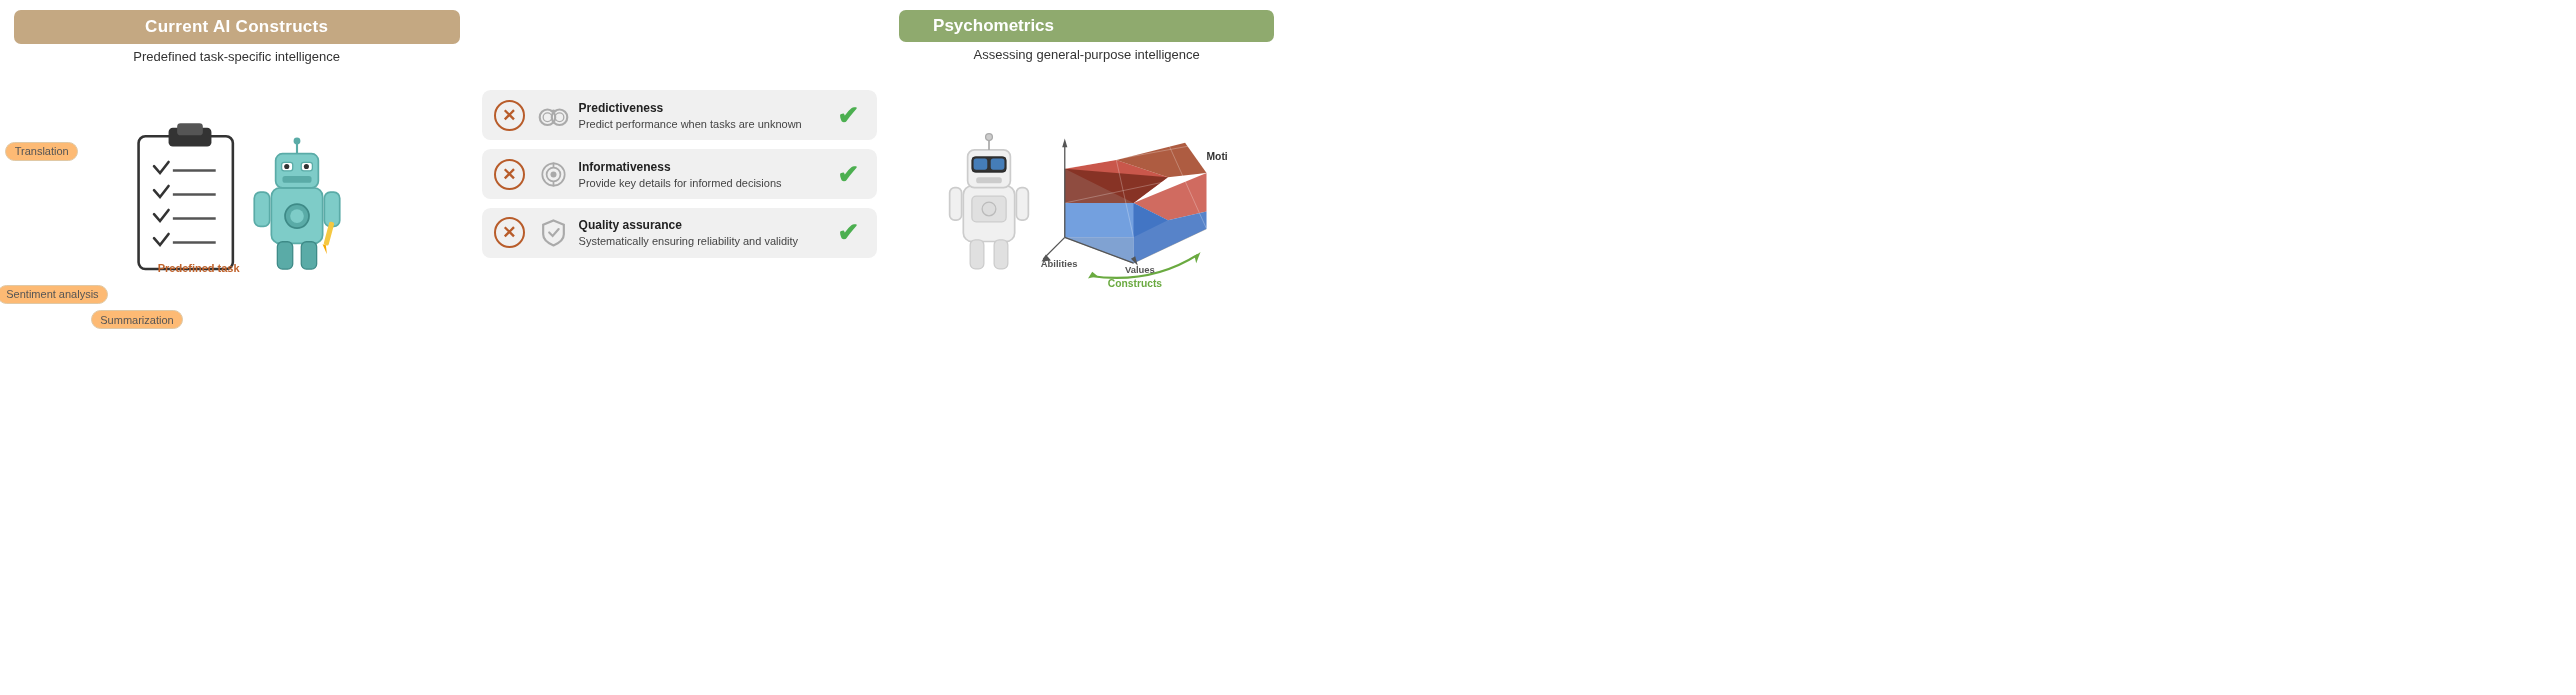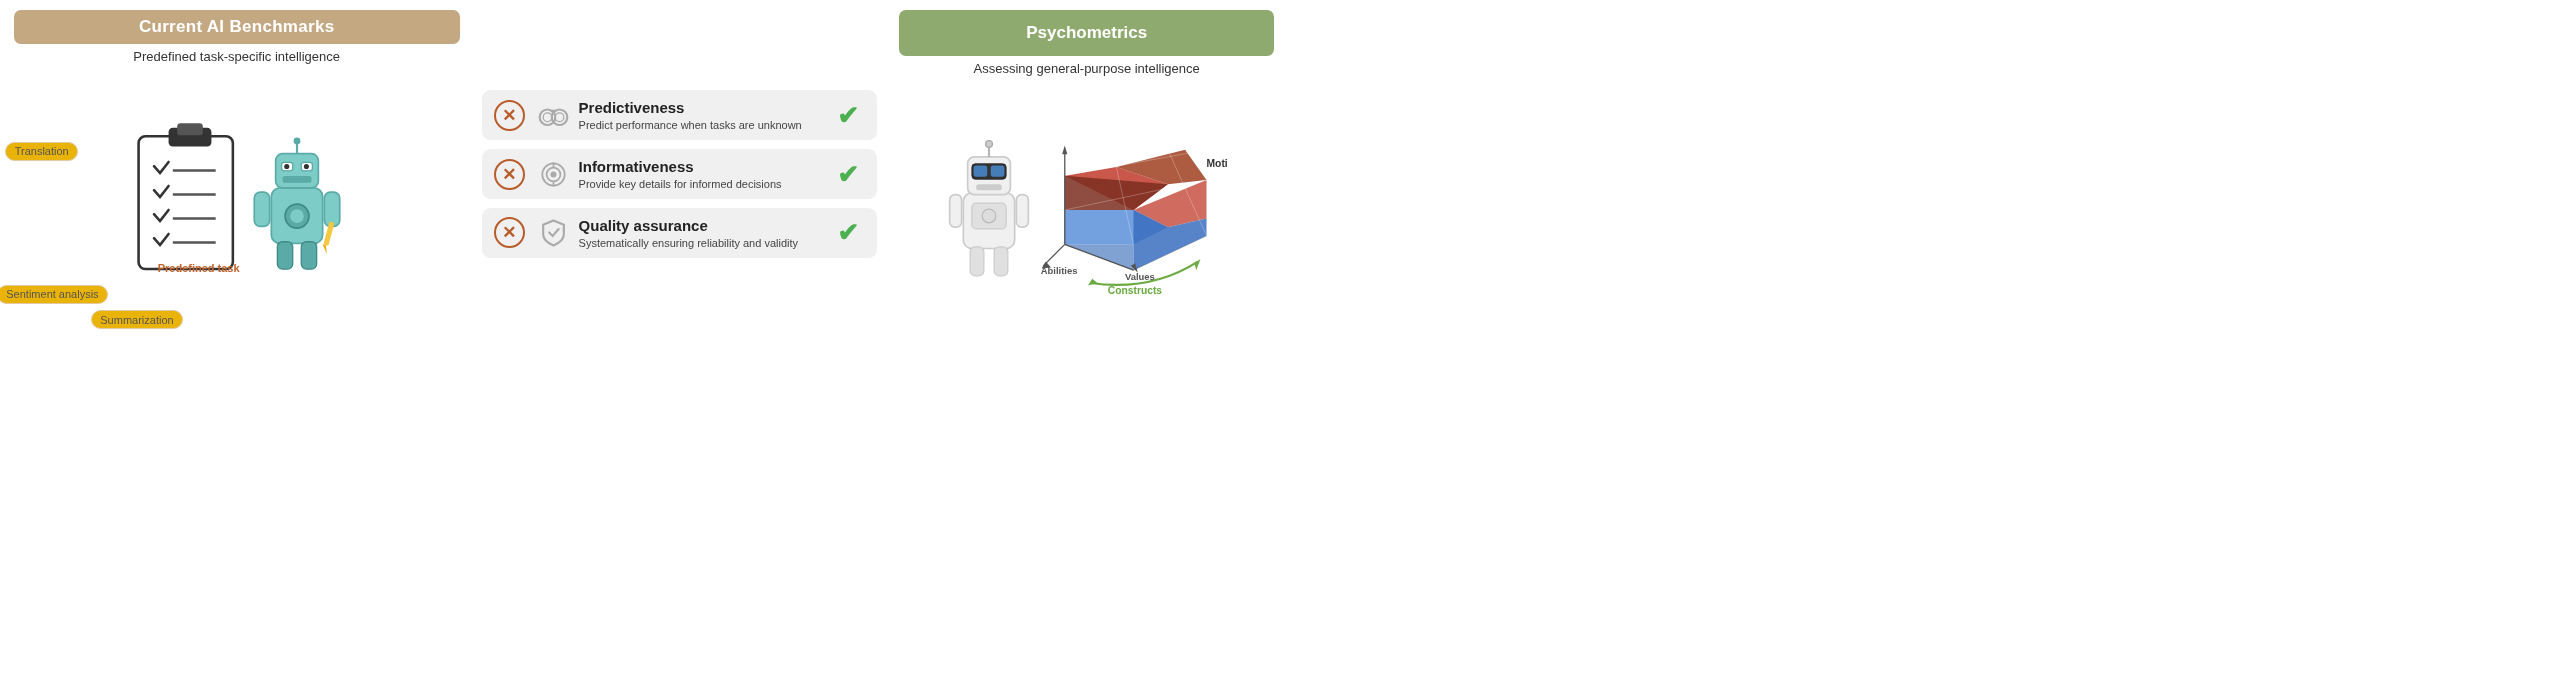--- a/index.html
+++ b/index.html
@@ -72,21 +72,21 @@
       margin-left: -17px;
       width: 94px;
       height: 154px;
       flex-shrink: 0;
     }
     
     .task-label {
       position: absolute;
       font-size: 11px;
       color: #555;
-      background: #eab308;
+      background: #fdba74;
       border: 0.9px solid #e0c9a6;
       border-radius: 10.3px;
       padding: 2.6px 8.6px;
       white-space: nowrap;
     }
     .label-translation { left: -8.6px; top: 69px; }
     .label-sentiment { left: -17px; bottom: 34px; }
     .label-summarization { left: 77px; bottom: 8.6px; }
 
     .predefined-task {
@@ -137,21 +137,21 @@
       display: flex;
       align-items: center;
       justify-content: center;
       color: #999;
     }
     .criterion-text {
       flex: 1;
     }
     .criterion-text .title {
       font-weight: 700;
-      font-size: 15px;
+      font-size: 12px;
       color: #222;
     }
     .criterion-text .desc {
       font-size: 11px;
       color: #444;
       margin-top: 3px;
     }
     .check-right {
       width: 33px;
       height: 33px;
@@ -169,22 +169,22 @@
     
     .right-panel {
       flex: 1;
       display: flex;
       flex-direction: column;
       align-items: center;
     }
     .right-title-box {
       background: #8faa6e;
       border-radius: 6.9px;
-      padding: 13px 34px;
-      text-align: center;
+      padding: 6px 34px;
+      text-align: left;
       width: 100%;
       margin-bottom: 5.1px;
     }
     .right-title-box span {
       color: #fff;
       font-weight: 800;
       font-size: 17px;
     }
     .right-subtitle {
       font-size: 13px;
@@ -215,21 +215,21 @@
       flex-shrink: 0;
     }
   </style>
 </head>
 <body>
 
 <div class="main-container">
 
   <div class="left-panel">
     <div class="left-title-box">
-      <span>Current AI Benchmarks</span>
+      <span>Current AI Constructs</span>
     </div>
     <div class="left-subtitle">Predefined task-specific intelligence</div>
 
     <div class="left-content">
 
       <span class="task-label label-translation">Translation</span>
       <span class="task-label label-sentiment">Sentiment analysis</span>
       <span class="task-label label-summarization">Summarization</span>
 
       <div class="clipboard-area">

